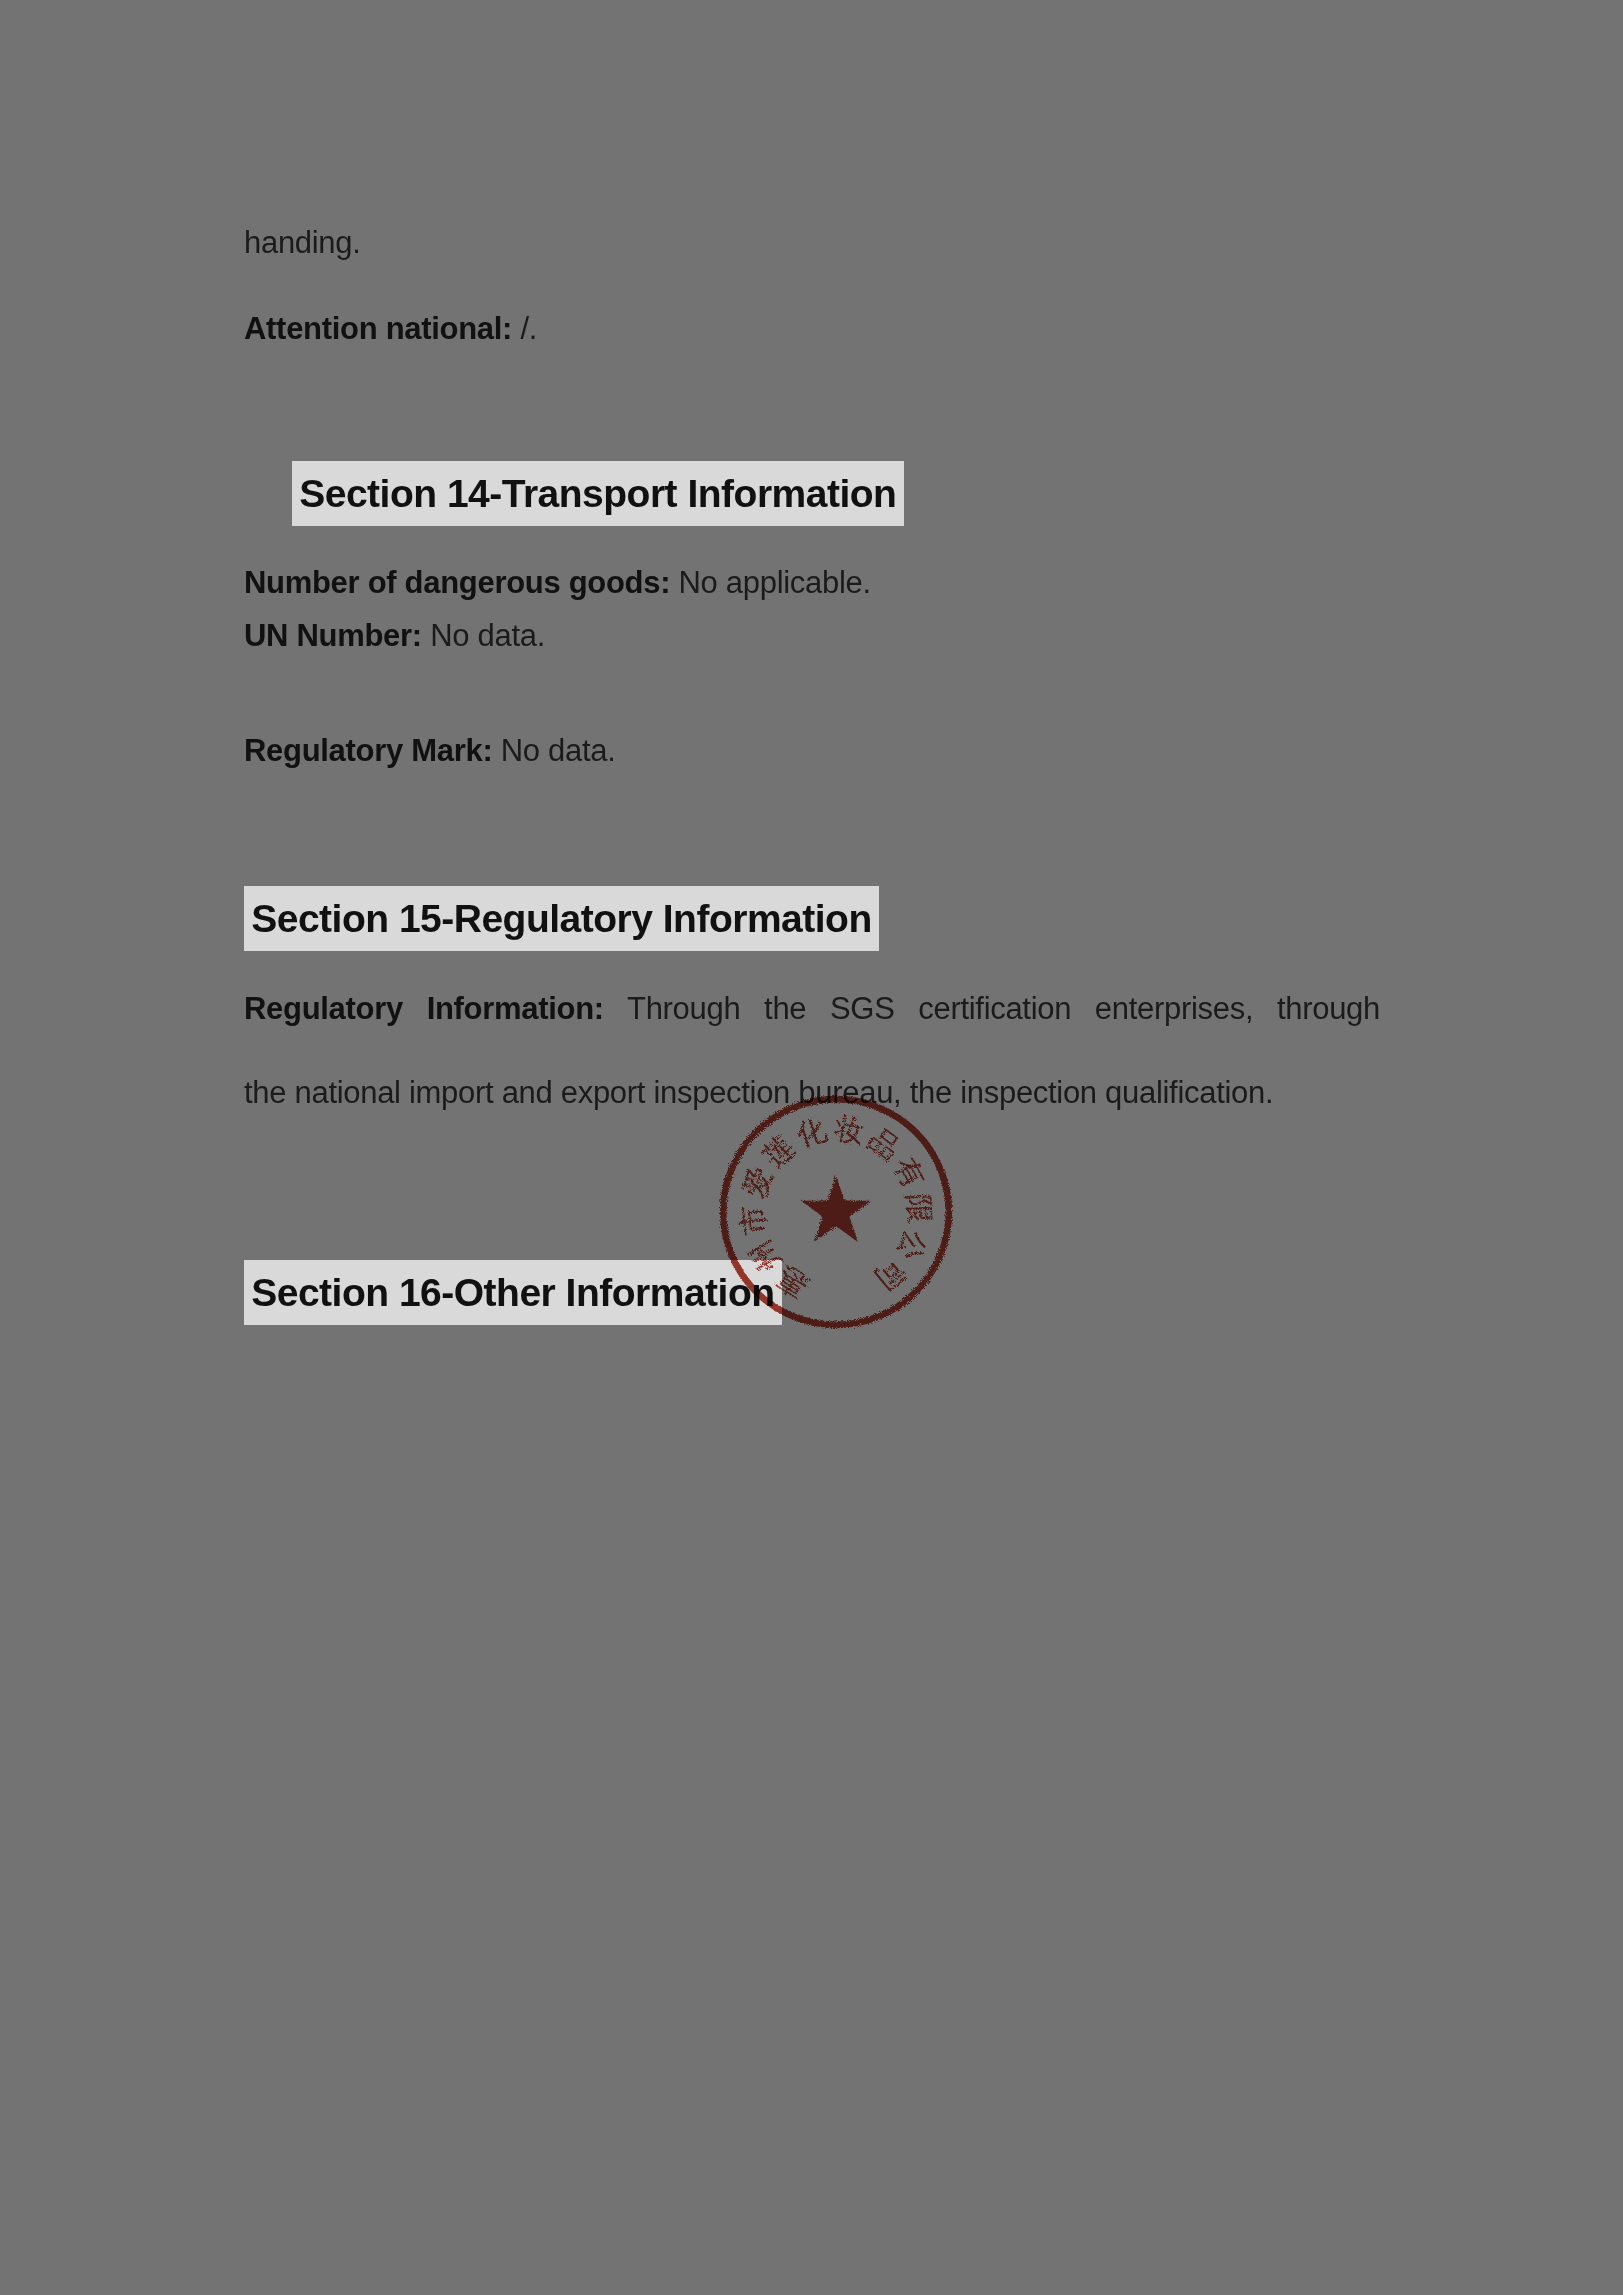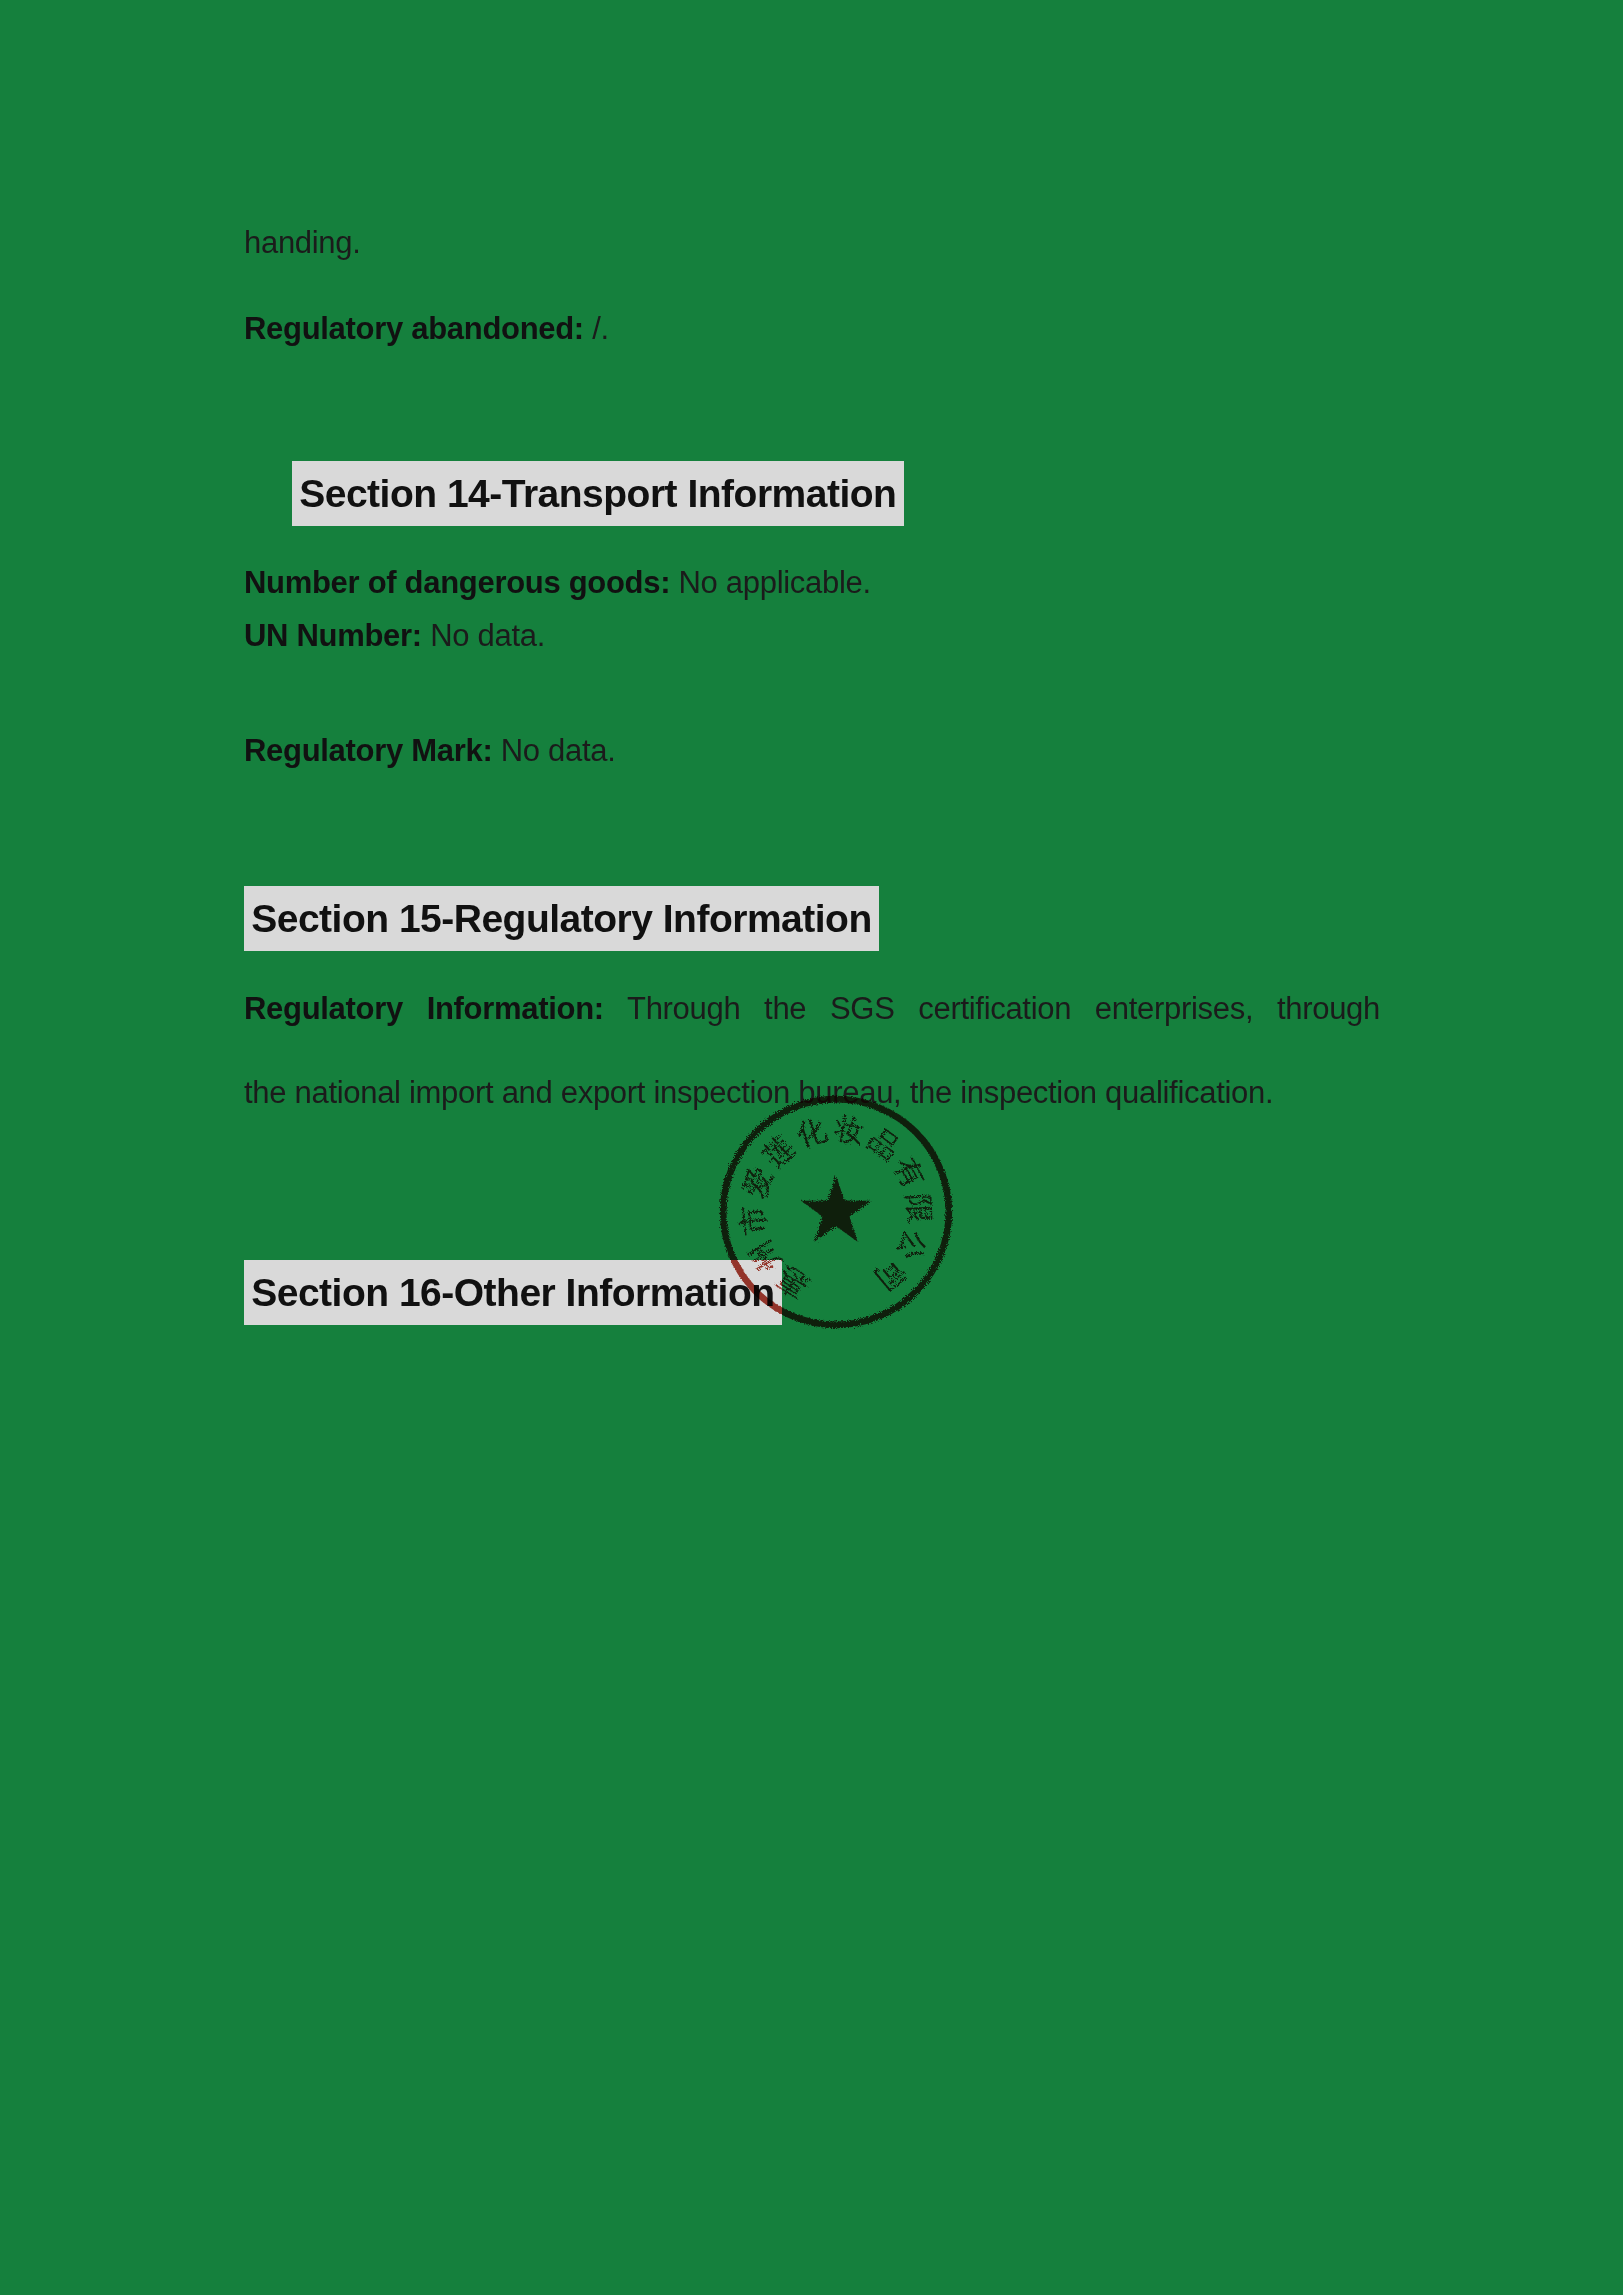--- a/index.html
+++ b/index.html
@@ -1,20 +1,20 @@
 <!DOCTYPE html>
 <html style="font-size:8.2px"><head>
 <meta charset="utf-8">
 <style>
   html, body { margin: 0; padding: 0; background: #ffffff; }
   .page {
     position: relative;
     width: 1623px;
     height: 2295px;
-    background: #15803d;
+    background: #737373;
     overflow: hidden;
     font-family: "Liberation Sans", "DejaVu Sans", sans-serif;
     color: #151515;
   }
   .abs { position: absolute; left: 244px; }
   .body-text {
     font-size: 31px;
     line-height: 37px;
     letter-spacing: -0.3px;
     white-space: nowrap;
@@ -63,21 +63,21 @@
   }
 </style>
 </head>
 <body>
 
 <div class="page">
 
   <div class="abs body-text pos-handing">handing.</div>
 
   <div class="abs body-text pos-attention">
-    <span class="lbl">Regulatory abandoned:</span>
+    <span class="lbl">Attention national:</span>
     <span>/.</span>
   </div>
 
   <div class="abs heading pos-sec14">
     <span class="hl">Section 14-Transport Information</span>
   </div>
 
   <div class="abs body-text pos-f14a">
     <span class="lbl">Number of dangerous goods:</span>
     <span>No applicable.</span>

